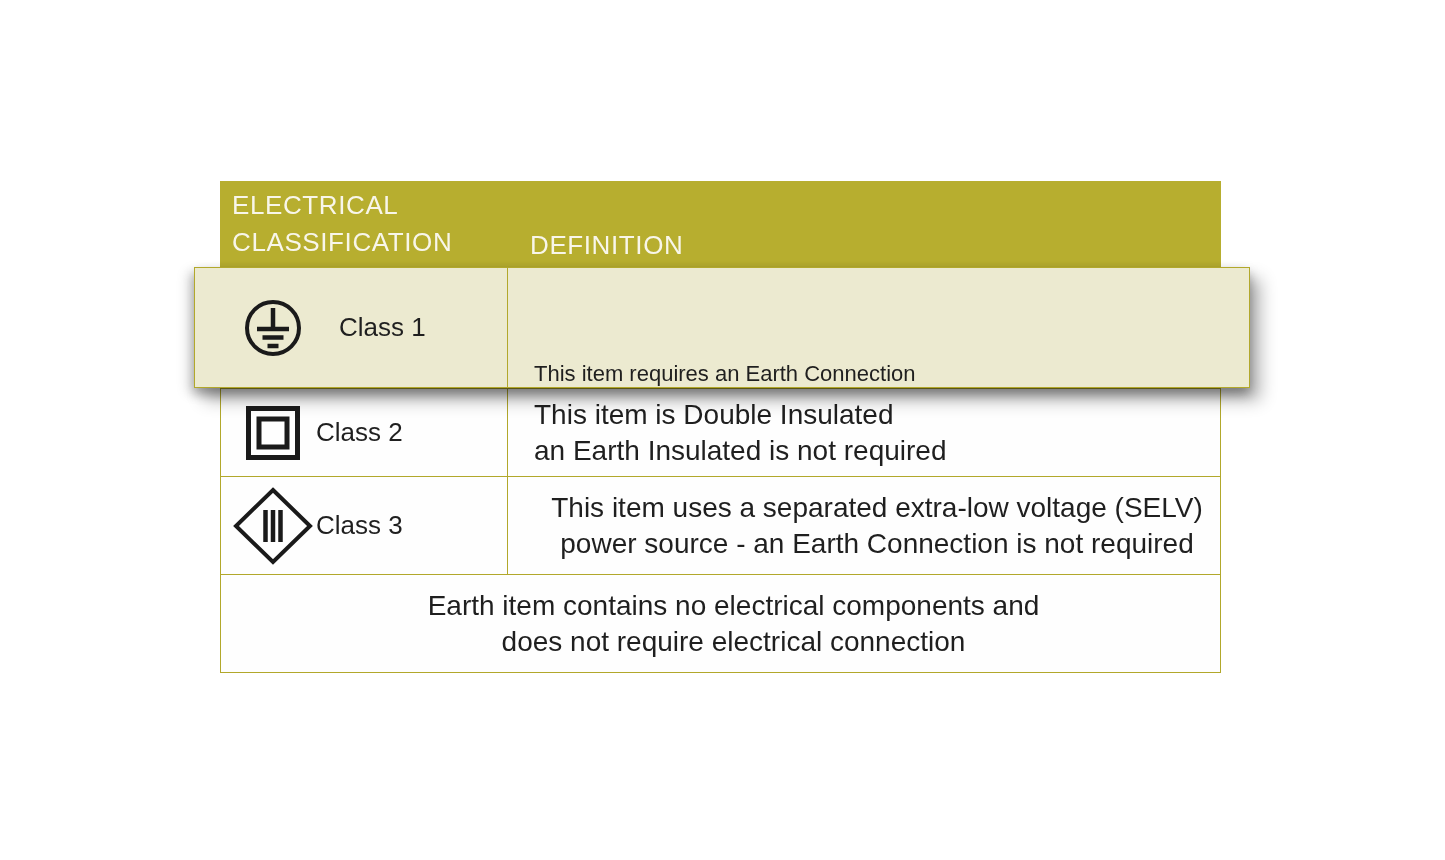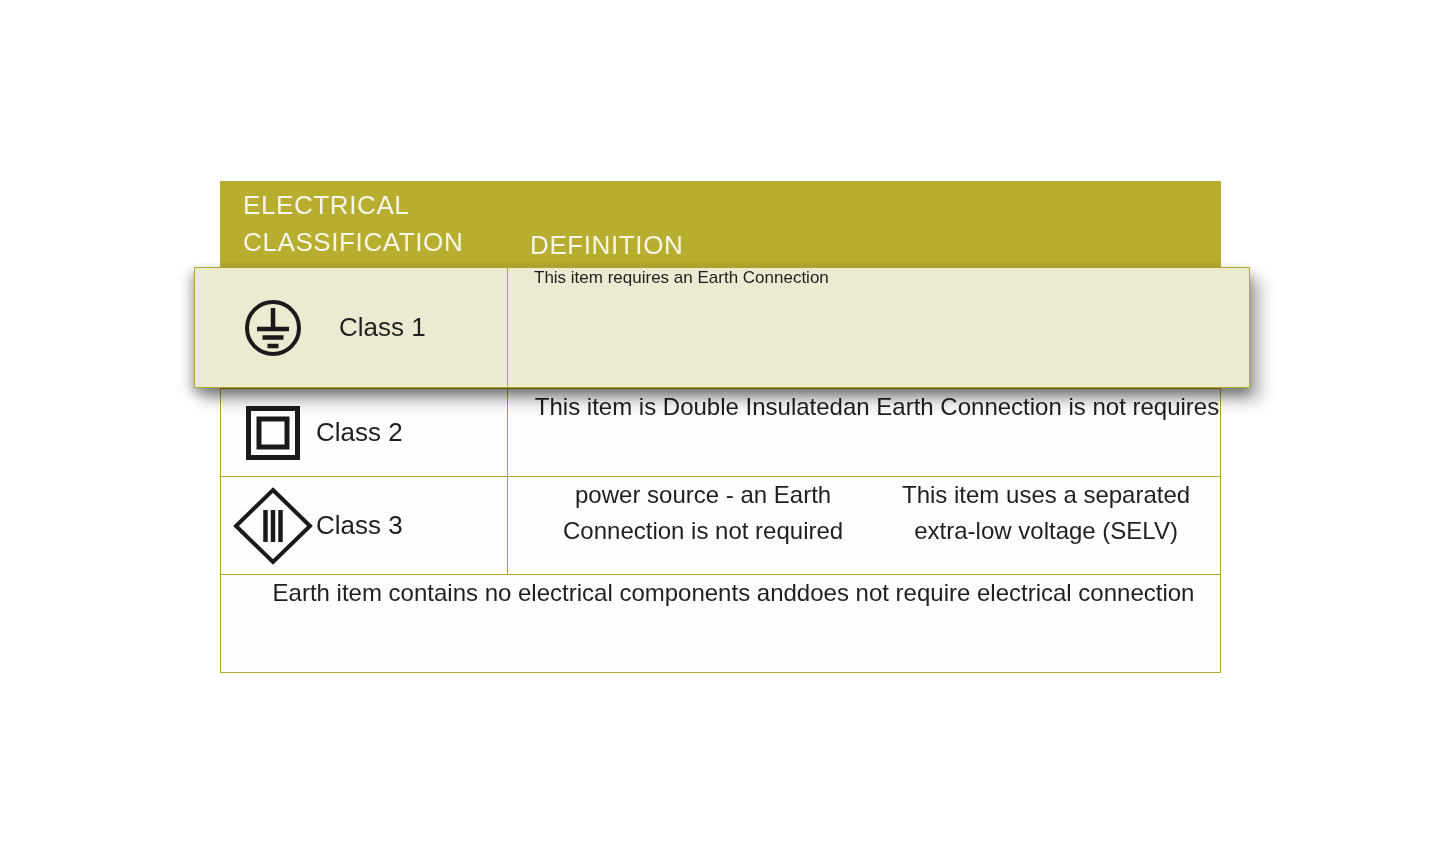--- a/index.html
+++ b/index.html
@@ -13,44 +13,44 @@
   }
   *{margin:0;padding:0;box-sizing:border-box;}
   html,body{width:1445px;height:860px;background:#ffffff;overflow:hidden;}
   body{font-family:"Liberation Sans", sans-serif; position:relative; color:var(--text);}
 
   .table{position:absolute;left:220px;top:181px;width:1001px;}
 
   
   .thead{display:flex;height:86px;background:var(--header-bg);color:var(--header-text);}
   .th{display:flex;align-items:center;font-size:26px;letter-spacing:.6px;}
-  .th.c1{width:287px;padding-left:23px;line-height:37px;}
+  .th.c1{width:287px;padding-left:12px;line-height:37px;}
   .th.c2{flex:1;padding-left:23px;margin-top:43px;}
 
   
   .tbody{border:1px solid var(--border);border-top:none;background:var(--row-bg);}
   .spacer{height:121px;background:var(--row-bg);}
   .row{display:flex;border-top:1px solid var(--border);background:var(--row-bg);}
   .row.h88{height:88px;}
   .row.h98{height:98px;text-align:center;}
   .cell1{width:287px;display:flex;align-items:center;gap:3px;padding-left:12px;border-right:1px solid var(--border);}
   .icon-box{width:80px;min-width:80px;display:flex;align-items:center;justify-content:center;}
   .cls-label{font-size:26px;color:var(--text);white-space:nowrap;}
-  .cell2{flex:1;display:flex;flex-direction:row;justify-content:center;padding-left:26px;font-size:24px;line-height:36px;color:var(--text);}
+  .cell2{flex:1;display:flex;flex-direction:column;justify-content:center;padding-left:26px;font-size:28px;line-height:36px;color:var(--text);}
 
   
   .card{
     position:absolute;left:-26px;top:86px;width:1056px;height:121px;
     background:var(--highlight-bg);
     border:1.5px solid var(--border);
     display:flex;z-index:2;
     box-shadow: 10px 12px 16px rgba(0,0,0,.30), 0 6px 10px rgba(0,0,0,.25), -6px 5px 12px rgba(0,0,0,.14);
   }
   .card .cc1{width:313px;display:flex;align-items:center;gap:26px;padding-left:38px;border-right:1px solid var(--border);}
-  .card .cc2{flex:1;display:flex;align-items:flex-start;padding-left:26px;font-size:17px;color:var(--text);}
+  .card .cc2{flex:1;display:flex;align-items:flex-end;padding-left:26px;font-size:22px;color:var(--text);}
 
   svg{display:block;}
   .stroke{fill:none;stroke:var(--icon);}
 </style>
 </head>
 <body>
 
 <div class="table">
 
   <div class="thead">
@@ -66,39 +66,39 @@
         <span class="icon-box">
           <svg width="54" height="54" viewBox="0 0 54 54">
             <rect class="stroke" x="2.5" y="2.5" width="49" height="49" stroke-width="5"></rect>
             <rect class="stroke" x="13" y="13" width="28" height="28" stroke-width="5"></rect>
           </svg>
         </span>
         <span class="cls-label">Class 2</span>
       </div>
       <div class="cell2">
         <div>This item is Double Insulated</div>
-        <div>an Earth Connection is not requires</div>
+        <div>an Earth Insulated is not required</div>
       </div>
     </div>
 
     <div class="row h98">
       <div class="cell1">
         <span class="icon-box">
           <svg width="80" height="78" viewBox="0 0 80 78">
             <polygon class="stroke" points="40,3 77,39 40,75 3,39" stroke-width="4"></polygon>
             <line class="stroke" x1="32.5" y1="23" x2="32.5" y2="55" stroke-width="4.5"></line>
             <line class="stroke" x1="40" y1="23" x2="40" y2="55" stroke-width="4.5"></line>
             <line class="stroke" x1="47.5" y1="23" x2="47.5" y2="55" stroke-width="4.5"></line>
           </svg>
         </span>
         <span class="cls-label">Class 3</span>
       </div>
       <div class="cell2">
+        <div>This item uses a separated extra-low voltage (SELV)</div>
         <div>power source - an Earth Connection is not required</div>
-        <div>This item uses a separated extra-low voltage (SELV)</div>
       </div>
     </div>
 
     <div class="row h98">
       <div class="cell2">
         <div>Earth item contains no electrical components and</div>
         <div>does not require electrical connection</div>
       </div>
     </div>
   </div>

